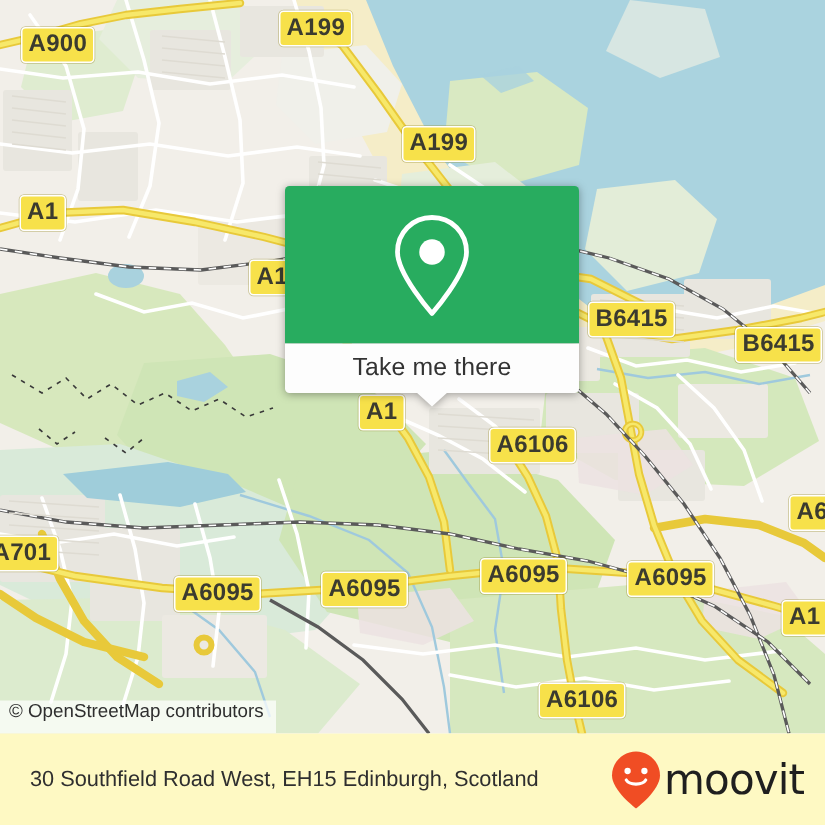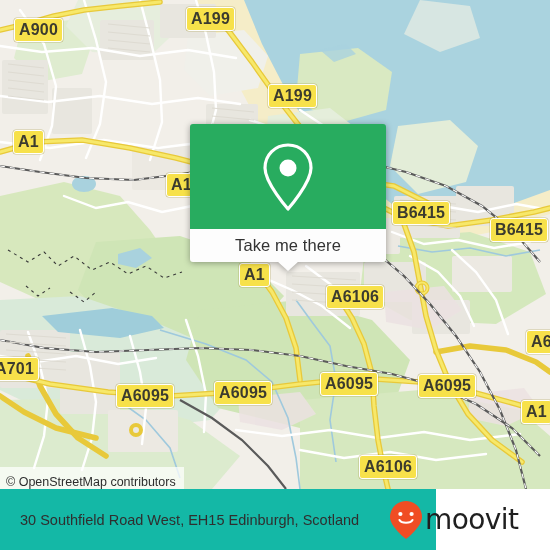--- a/index.html
+++ b/index.html
@@ -16,43 +16,43 @@
   
   .shield{position:absolute;background:#f7e14a;border:1.5px solid #ffffff;
           border-radius:3px;color:#3b3b2f;font-size:16px;font-weight:bold;
           line-height:1;padding:2.5px 4px 3px 4px;letter-spacing:.2px;
           box-shadow:0 0 0 .5px rgba(150,140,40,.45);white-space:nowrap;
           font-family:"Liberation Sans","DejaVu Sans",sans-serif;}
 
   
   #attrib{position:absolute;left:0;top:467px;height:22px;
           background:rgba(255,255,255,.72);
-          display:flex;align-items:flex-end;padding:0 8px 0 6px;
+          display:flex;align-items:flex-start;padding:0 8px 0 6px;
           font-size:12.5px;color:#2e2e2e;}
 
   
   #card{position:absolute;left:190px;top:124px;width:196px;
         border-radius:3px;overflow:visible;
         filter:drop-shadow(0 1px 3px rgba(0,0,0,.35));}
   #card-top{background:#28ac5f;height:105px;border-radius:3px 3px 0 0;
             display:flex;align-items:center;justify-content:center;}
   #card-bottom{background:#fdfdfd;height:33px;border-radius:0 0 3px 3px;
                display:flex;align-items:center;justify-content:center;
                position:relative;}
   #card-label{font-size:16.5px;color:#333333;letter-spacing:.1px;}
   #card-tail{position:absolute;left:50%;transform:translateX(-50%);
              bottom:-9px;width:0;height:0;
              border-left:11px solid transparent;border-right:11px solid transparent;
              border-top:10px solid #fdfdfd;}
 
   
-  #bottombar{position:absolute;left:0;top:489px;width:436px;height:61px;
-             background:#14b8a6;display:flex;align-items:center;
+  #bottombar{position:absolute;left:0;top:489px;width:550px;height:61px;
+             background:#fef9c3;display:flex;align-items:center;
              justify-content:space-between;padding:0 14px 0 20px;
-             box-sizing:border-box;gap:30px;}
+             box-sizing:border-box;}
   #address{font-size:14.5px;color:#2f2f2f;white-space:nowrap;}
   #brand{display:flex;align-items:center;gap:2px;}
   #brand-word{font-size:28px;color:#1f1f1f;letter-spacing:-.6px;
               font-family:"DejaVu Sans","Liberation Sans",sans-serif;}
 </style>
 </head>
 <body>
 
 <div id="app">
 

